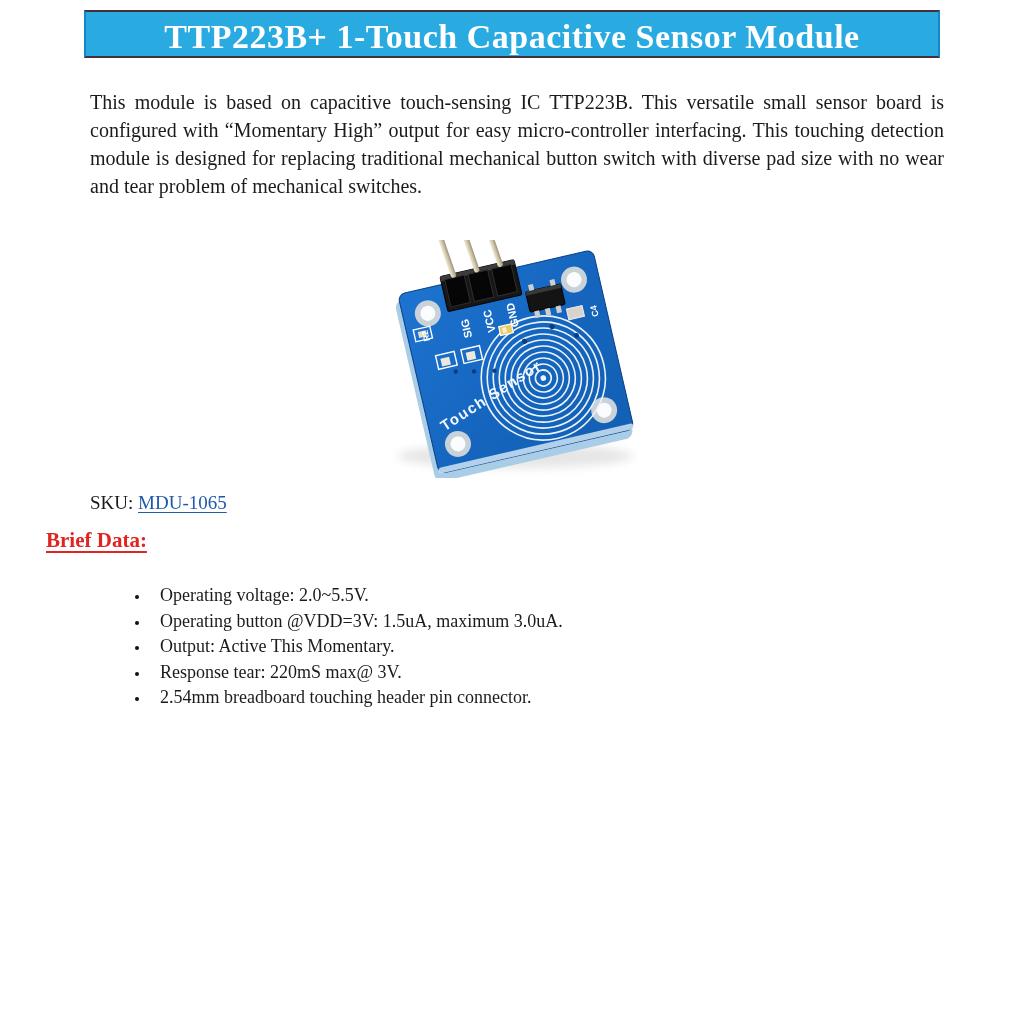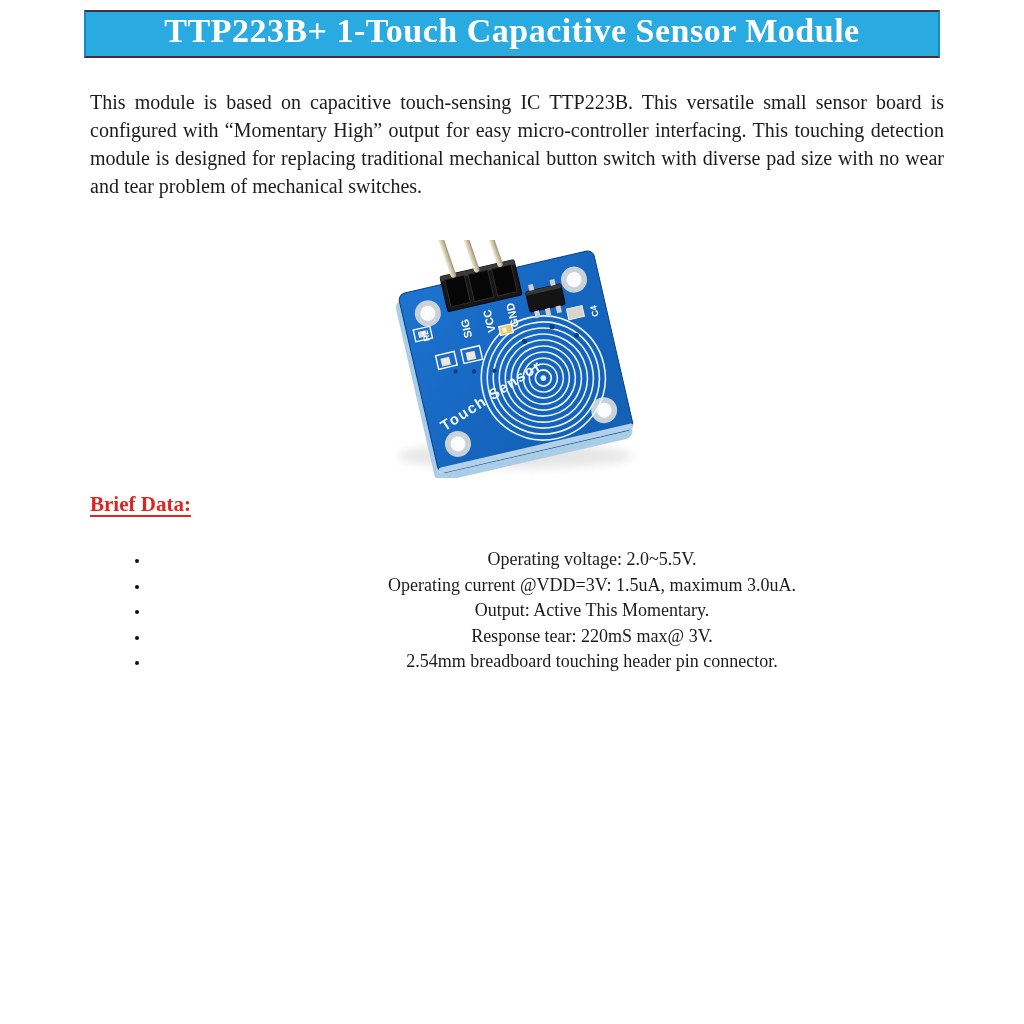--- a/index.html
+++ b/index.html
@@ -24,21 +24,21 @@
 
   
   .banner{
     margin:10px 84px 0 84px;
     height:48px;
     background:var(--banner-bg);
     border-top:2px solid var(--banner-border);
     border-bottom:2px solid var(--banner-border);
     border-left:2px solid var(--banner-side);
     border-right:2px solid var(--banner-side);
-    display:flex;align-items:flex-start;justify-content:center;
+    display:flex;align-items:flex-end;justify-content:center;
   }
   .banner h1{
     font-size:34px;font-weight:bold;color:var(--banner-text);
     letter-spacing:0.5px;white-space:nowrap;
   }
 
   
   .intro{
     margin:30px 80px 0 90px;
     font-size:20px;line-height:28px;
@@ -59,40 +59,39 @@
   }
   .sku-line a{
     color:var(--link-color);
     text-decoration:underline;
     text-underline-offset:3px;
     cursor:pointer;
   }
 
   
   .brief-heading{
-    margin:14px 0 0 90px;
+    margin:14px 0 0 46px;
     display:inline-block;
     font-size:21px;font-weight:bold;
     color:var(--heading-red);
     text-decoration:underline;
     text-decoration-thickness:2px;
     text-underline-offset:4px;
   }
 
   
   .spec-list{
     margin:30px 0 0 0;
     padding-left:150px;
     list-style:disc outside;
   }
   .spec-list li{
     font-size:18px;
     line-height:25.5px;
     padding-left:10px;
-    text-align:center;
   }
   .spec-list li::marker{color:#111;font-size:15px;}
 </style>
 </head>
 <body>
 
 <div class="page">
 
   
   <header class="banner">
@@ -219,30 +218,34 @@
               <circle cx="14" cy="-18" r="2.6"></circle>
             <circle cx="44" cy="-26" r="2.6"></circle>
               <circle cx="66" cy="-12" r="2.4"></circle>
           </g>
         </g>
       </g>
     </svg>
   </figure>
 
   
+  <p class="sku-line">
+    <span>SKU:</span>
+    <a href="#">MDU-1065</a>
+  </p>
 
   
   <h2 class="brief-heading">Brief Data:</h2>
 
   
   <ul class="spec-list">
 
       <li>Operating voltage: 2.0~5.5V.</li>
 
-      <li>Operating current @VDD=3V: 1.5uA, maximum 3.0uA.</li>
+      <li>Operating button @VDD=3V: 1.5uA, maximum 3.0uA.</li>
 
       <li>Output: Active This Momentary.</li>
 
       <li>Response tear: 220mS max@ 3V.</li>
 
       <li>2.54mm breadboard touching header pin connector.</li>
     </ul>
 
 </div>
 

